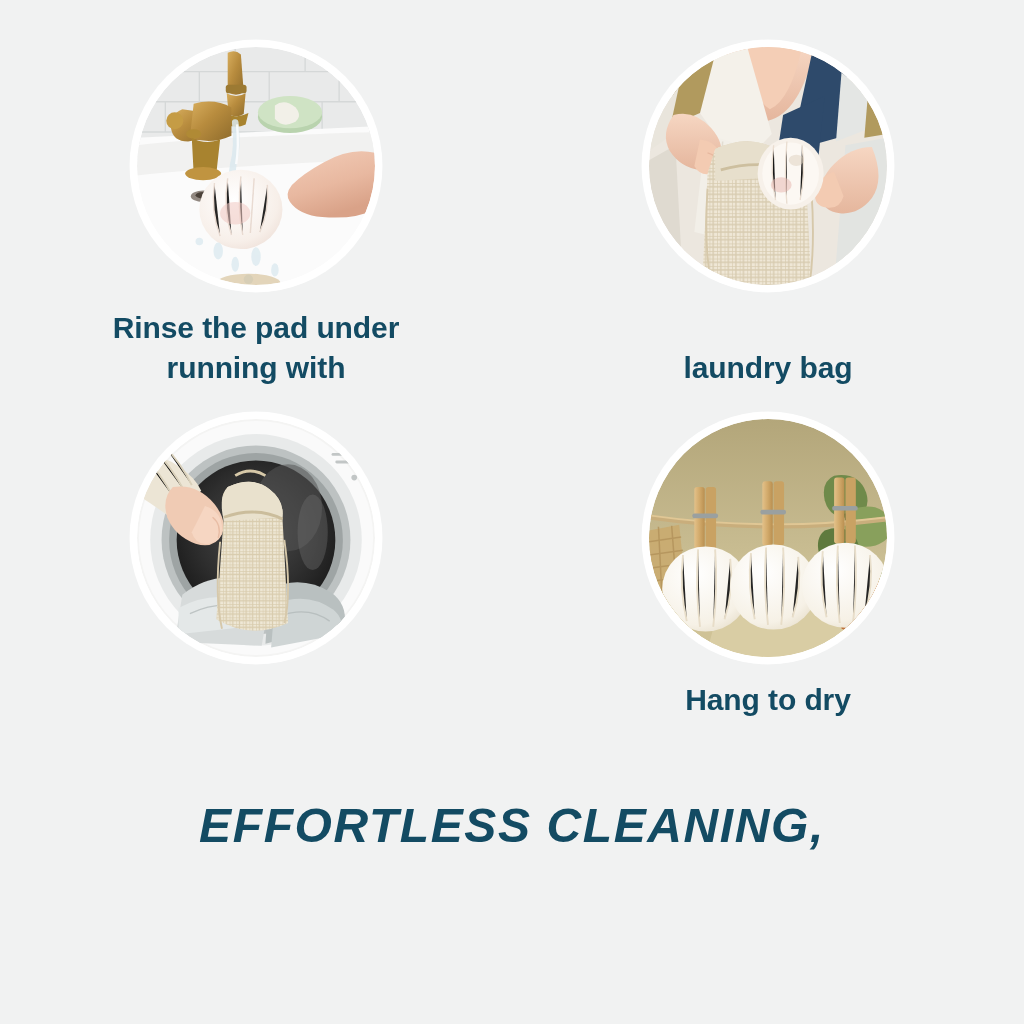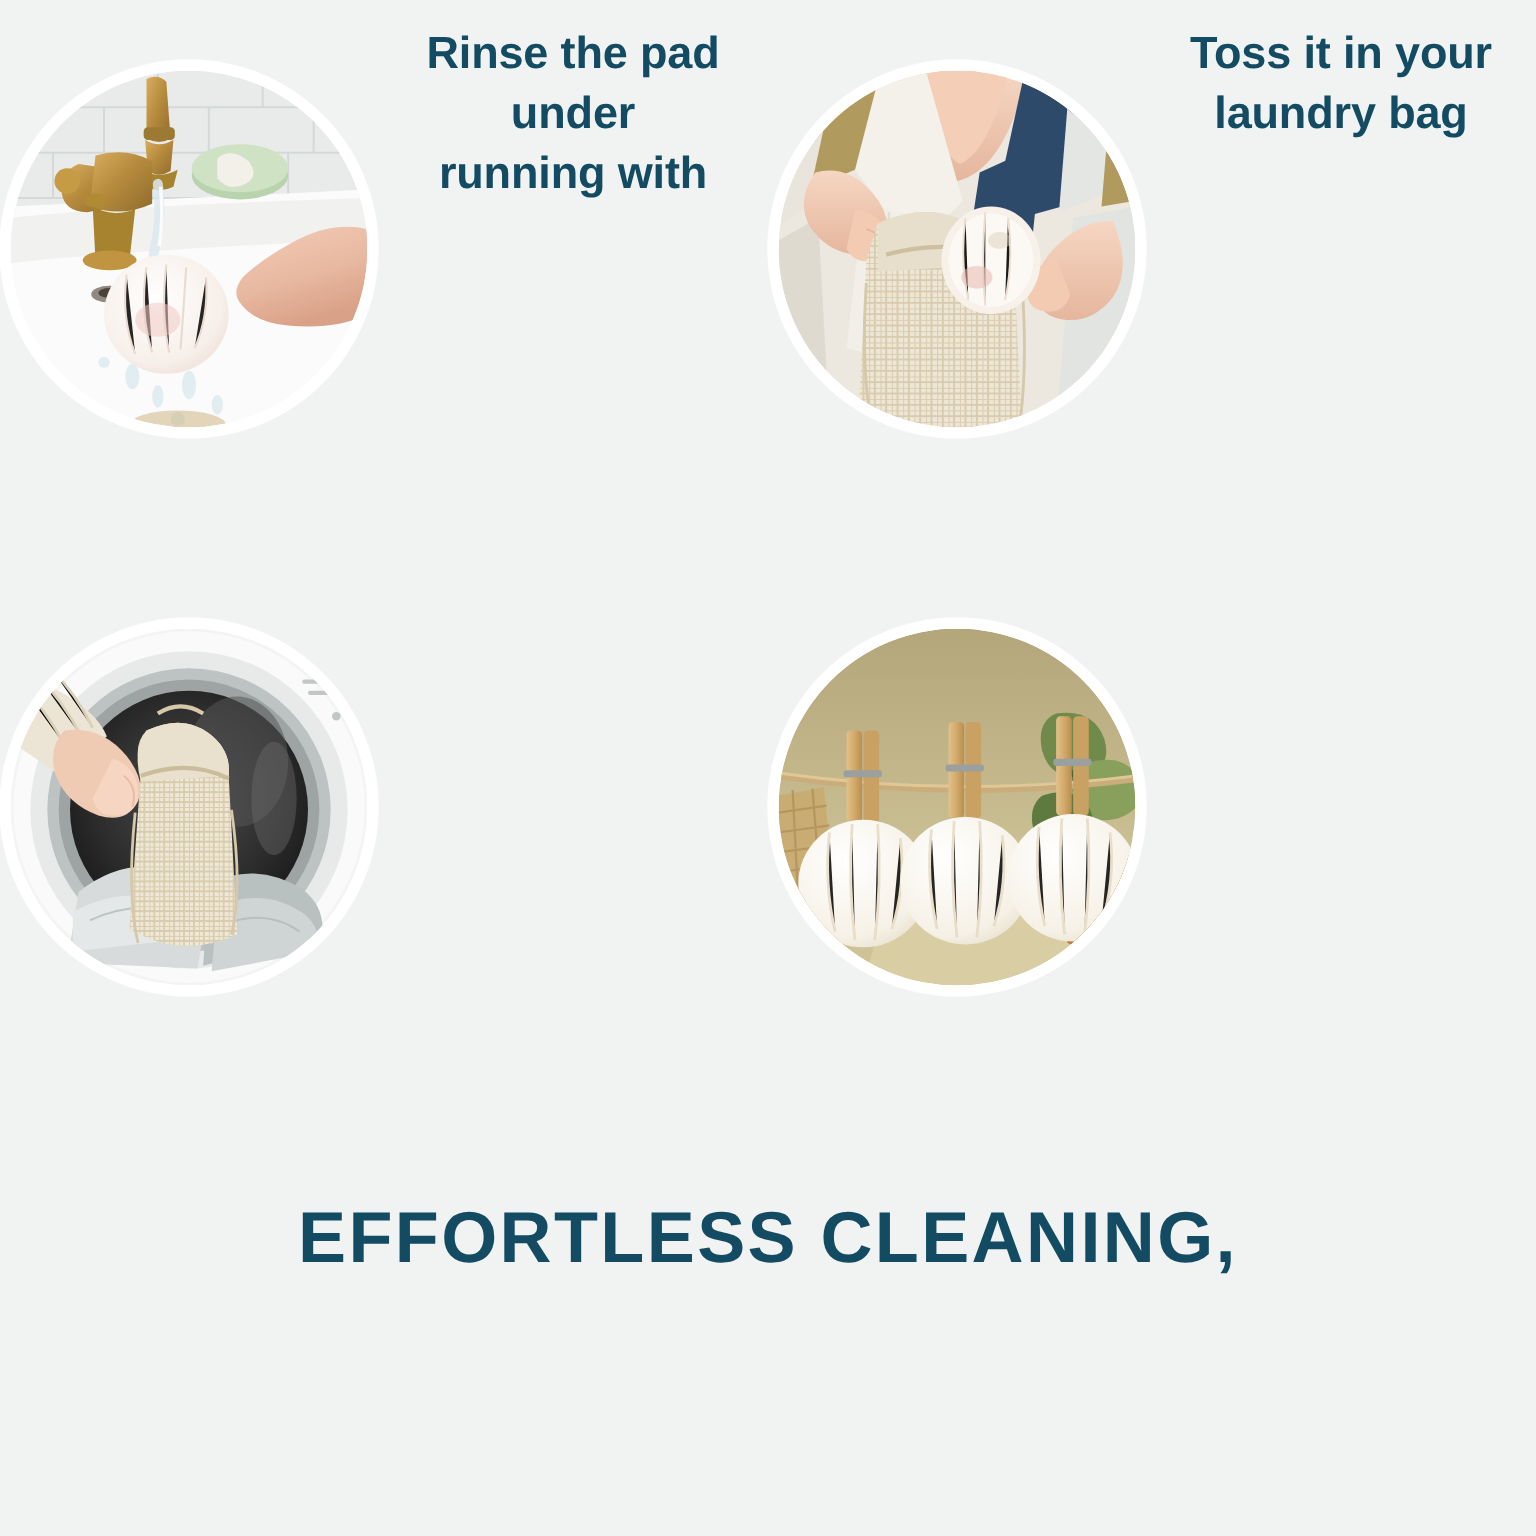--- a/index.html
+++ b/index.html
@@ -29,22 +29,22 @@
     width: 1024px;
     height: 780px;
     display: grid;
     grid-template-columns: 512px 512px;
     grid-template-rows: 372px 372px;
   }
 
   .step {
     position: relative;
     display: flex;
-    flex-direction: row;
-    align-items: flex-start;
+    flex-direction: column;
+    align-items: center;
   }
 
   .photo-ring {
     width: 252px;
     height: 252px;
     border-radius: 50%;
     background: #ffffff;
     padding: 0;
     box-sizing: border-box;
     border: 7px solid #ffffff;
@@ -90,21 +90,21 @@
     top: 798px;
     width: 1024px;
     text-align: center;
     color: #134b63;
     font-family: "Liberation Sans", sans-serif;
     font-weight: bold;
     font-size: 48px;
     line-height: 1.18;
     letter-spacing: 1.6px;
   }
-  .headline .hl-line { display: block; white-space: nowrap; }
+  .headline .hl-line { display: block; white-space: nowrap; font-style: italic; }
 </style>
 </head>
 <body>
 
 <div class="infographic">
 
   <div class="steps-grid">
 
     <div class="step step-1">
       <div class="photo-ring">
@@ -257,21 +257,21 @@
               <path d="M132 104 q-4 30 2 58"></path>
               <path d="M146 100 q-3 34 0 66"></path>
               <path d="M162 104 q4 30 -2 58"></path>
             </g>
             <ellipse cx="140" cy="146" rx="11" ry="8" fill="#e8b9b2" opacity="0.55"></ellipse>
             <ellipse cx="156" cy="120" rx="8" ry="6" fill="#ded0be" opacity="0.5"></ellipse>
           </svg>
         </div>
       </div>
       <div class="caption">
-        <span>Toss it in your</span><br>
+        <br>
         <span>laundry bag</span>
       </div>
     </div>
 
     <div class="step step-3">
       <div class="photo-ring">
         <div class="photo-inner">
           <svg viewBox="0 0 252 252" preserveAspectRatio="xMidYMid slice">
             <defs>
               <radialGradient id="drum3" cx="0.5" cy="0.45" r="0.62">
@@ -418,20 +418,23 @@
               <g stroke="#e5dac4" stroke-width="2" opacity="0.85">
                 <path d="M184 140 q-4 36 4 70"></path>
                 <path d="M200 134 q-3 42 2 82"></path>
                 <path d="M218 134 q3 42 -2 82"></path>
                 <path d="M234 144 q4 34 -6 64"></path>
               </g>
             </g>
           </svg>
         </div>
       </div>
+      <div class="caption">
+        <span>Hang to dry</span>
+      </div>
     </div>
 
   </div>
 
   <div class="headline">
     <span class="hl-line">EFFORTLESS CLEANING,</span>
   </div>
 
 </div>
 

